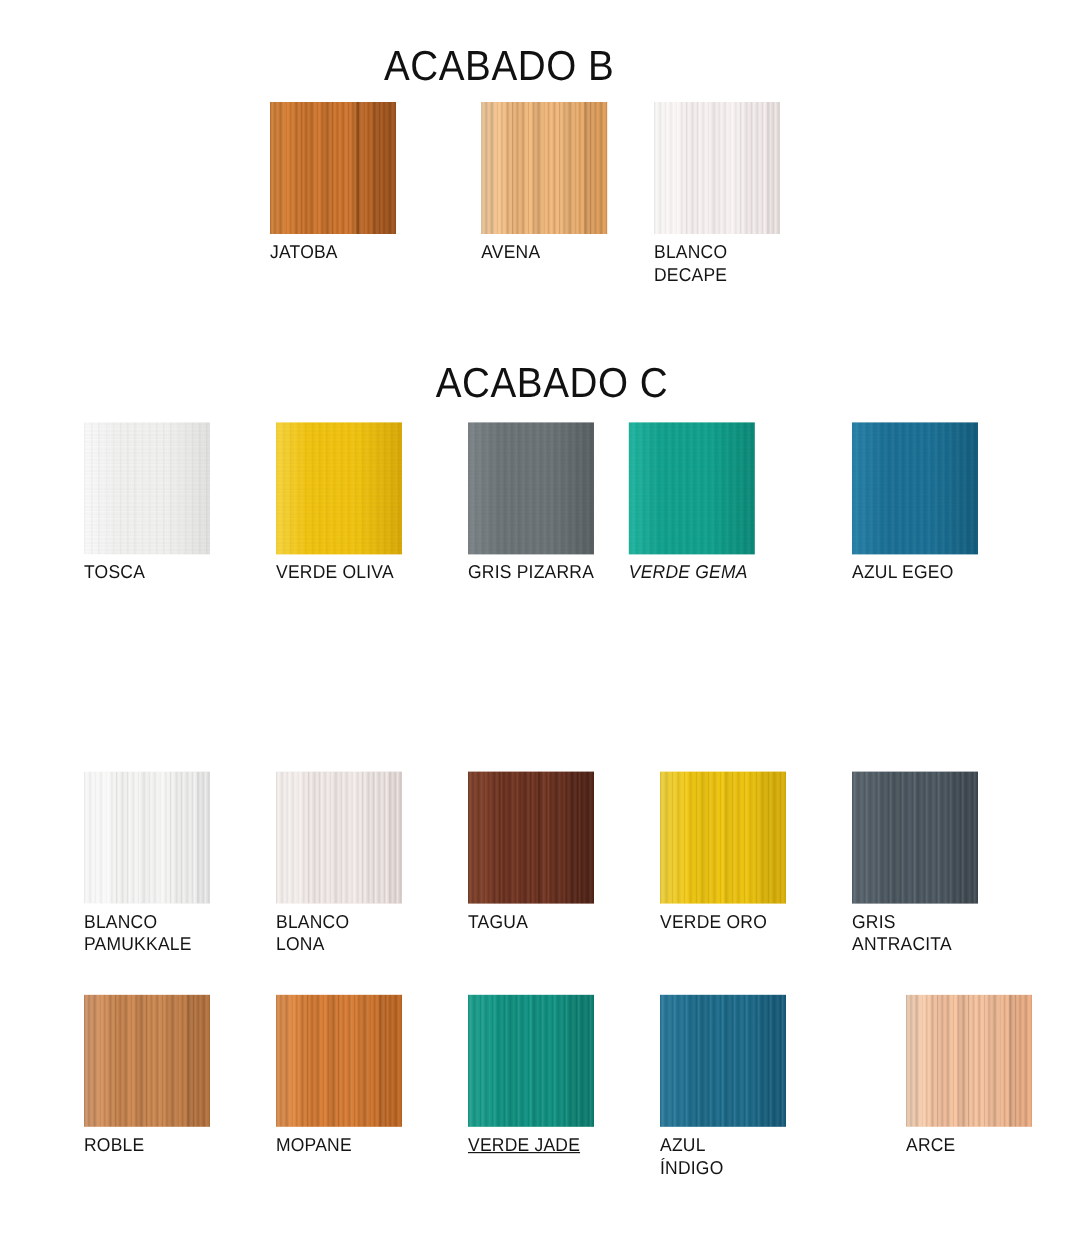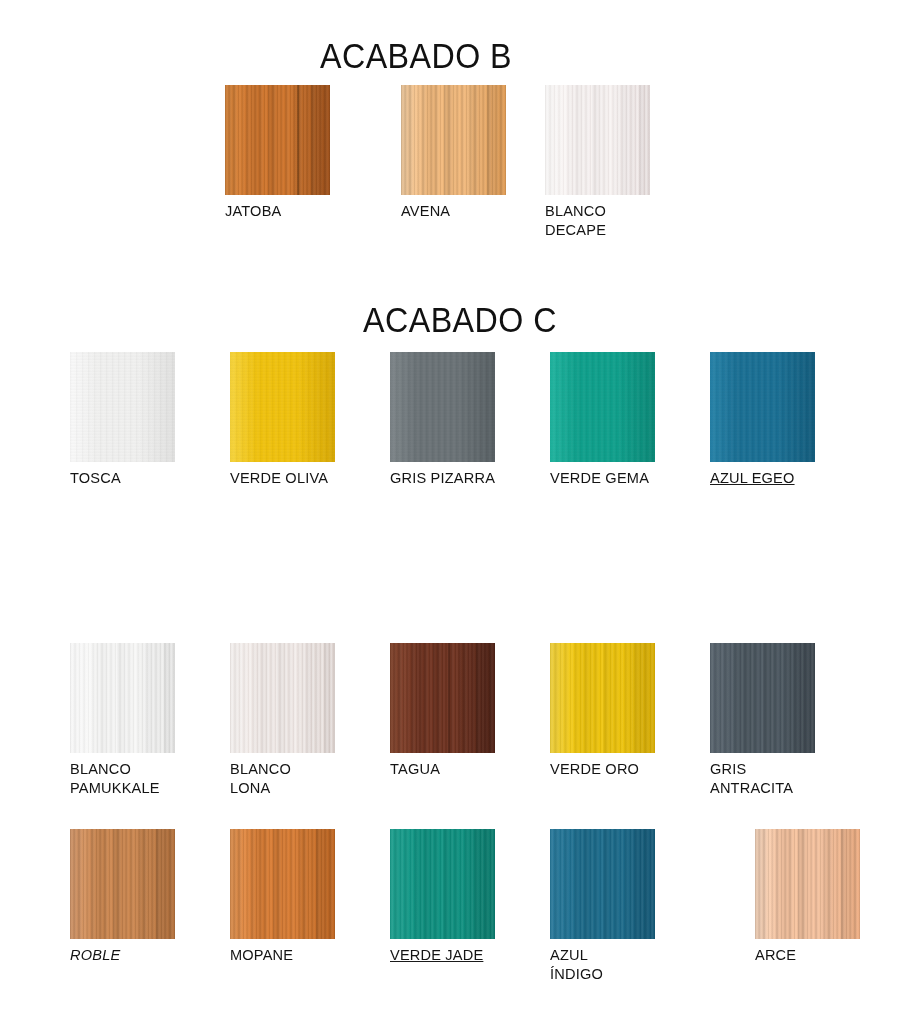--- a/index.html
+++ b/index.html
@@ -174,27 +174,27 @@
           <div class="grain grain-flat"></div>
         </div>
         <div class="label">VERDE OLIVA</div>
       </div>
       <div class="swatch-cell" style="left: 390px;">
         <div class="swatch" style="width: 105px; height: 110px; background: linear-gradient(90deg, rgb(124, 132, 136) 0%, rgb(106, 114, 118) 26%, rgb(106, 114, 118) 64%, rgb(87, 95, 99) 100%);">
           <div class="grain grain-flat"></div>
         </div>
         <div class="label">GRIS PIZARRA</div>
       </div>
-      <div class="swatch-cell" style="left: 550px;">
+      <div class="swatch-cell" style="left: 524px; font-style: italic;">
         <div class="swatch" style="width: 105px; height: 110px; background: linear-gradient(90deg, rgb(32, 180, 159) 0%, rgb(15, 160, 140) 26%, rgb(15, 160, 140) 64%, rgb(11, 136, 118) 100%);">
           <div class="grain grain-flat"></div>
         </div>
         <div class="label">VERDE GEMA</div>
       </div>
-      <div class="swatch-cell" style="left: 710px; text-decoration: underline;">
+      <div class="swatch-cell" style="left: 710px;">
         <div class="swatch" style="width: 105px; height: 110px; background: linear-gradient(90deg, rgb(38, 130, 168) 0%, rgb(26, 111, 148) 26%, rgb(26, 111, 148) 64%, rgb(19, 92, 124) 100%);">
           <div class="grain grain-flat"></div>
         </div>
         <div class="label">AZUL EGEO</div>
       </div>
     </div>
 
   <div class="row" id="row-2-0" style="top:643px;">
       <div class="swatch-cell" style="left: 70px;">
         <div class="swatch" style="width: 105px; height: 110px; background: linear-gradient(90deg, rgb(255, 255, 255) 0%, rgb(244, 244, 243) 26%, rgb(244, 244, 243) 64%, rgb(227, 227, 226) 100%);">
@@ -226,21 +226,21 @@
       </div>
       <div class="swatch-cell" style="left: 710px;">
         <div class="swatch" style="width: 105px; height: 110px; background: linear-gradient(90deg, rgb(92, 104, 114) 0%, rgb(75, 87, 96) 26%, rgb(75, 87, 96) 64%, rgb(60, 70, 78) 100%);">
           <div class="grain grain-textured"></div>
         </div>
         <div class="label">GRIS
 ANTRACITA</div>
       </div>
     </div>
   <div class="row" id="row-2-1" style="top:829px;">
-      <div class="swatch-cell" style="left: 70px; font-style: italic;">
+      <div class="swatch-cell" style="left: 70px;">
         <div class="swatch" style="width: 105px; height: 110px; background: linear-gradient(90deg, rgb(224, 161, 114) 0%, rgb(208, 138, 82) 26%, rgb(208, 138, 82) 64%, rgb(179, 113, 61) 100%);">
           <div class="grain grain-wood"></div>
         </div>
         <div class="label">ROBLE</div>
       </div>
       <div class="swatch-cell" style="left: 230px;">
         <div class="swatch" style="width: 105px; height: 110px; background: linear-gradient(90deg, rgb(236, 154, 86) 0%, rgb(220, 127, 54) 26%, rgb(220, 127, 54) 64%, rgb(191, 103, 35) 100%);">
           <div class="grain grain-wood"></div>
         </div>
         <div class="label">MOPANE</div>

